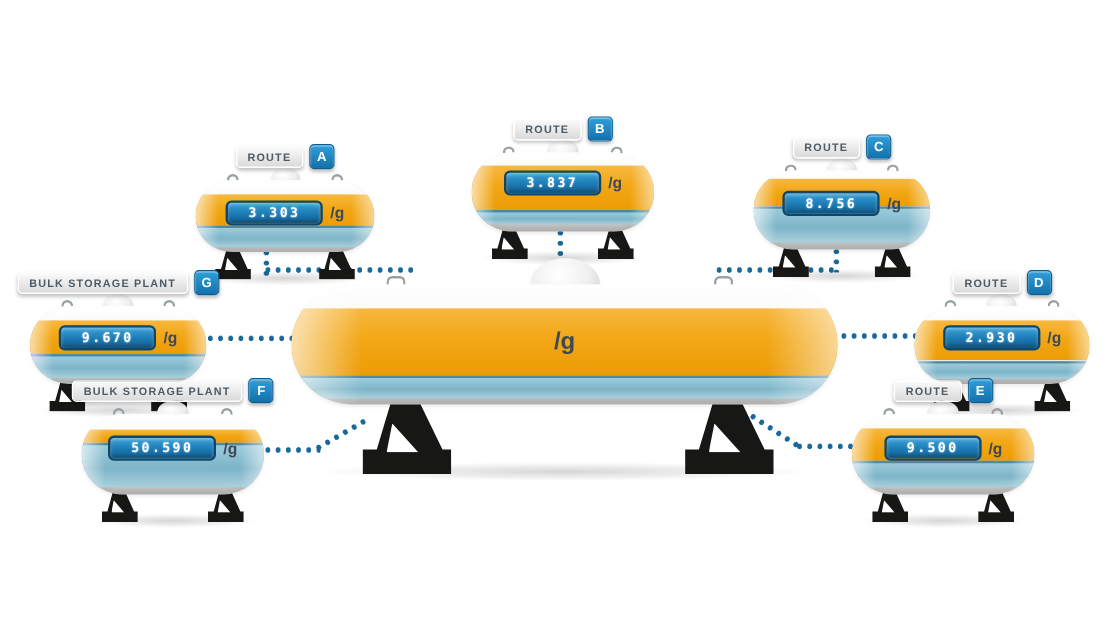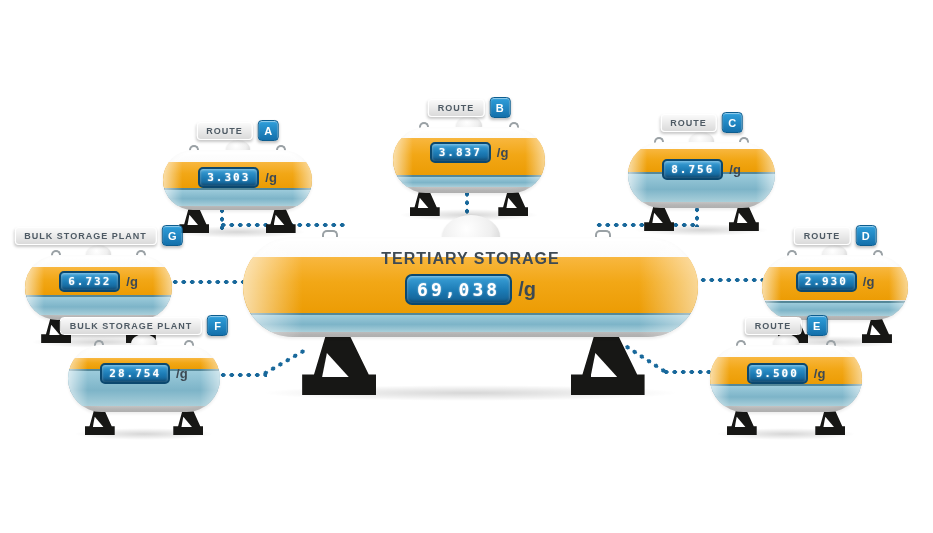--- a/index.html
+++ b/index.html
@@ -44,21 +44,21 @@
   .badge-label{background:linear-gradient(180deg,#fafafa,#dadada);border:1px solid #ffffff;
          border-radius:4px;padding:3px 9px;font-size:9px;font-weight:bold;letter-spacing:1px;
          color:#4e5a64;box-shadow:0 2px 3px rgba(0,0,0,.22);}
   .badge-letter{width:19px;height:19px;border-radius:4px;display:flex;align-items:center;justify-content:center;
          background:linear-gradient(180deg,#2f9fdb,#1470ab);border:1px solid #0d5d8f;color:#fff;
          font-weight:bold;font-size:11px;box-shadow:0 2px 3px rgba(0,0,0,.25),inset 0 1px 1px rgba(255,255,255,.5);}
 
   
   .value-row{position:absolute;left:0;right:0;display:flex;align-items:center;justify-content:center;gap:6px;z-index:4;}
   .lcd{background:linear-gradient(180deg,#3ba1d8 0%,#1b7ab4 55%,#135e91 100%);
-       border:2px solid #0b486f;border-radius:5px;padding:2px 7px;color:#fff;
+       border:2px solid #0b486f;border-radius:5px;padding:2px 17px;color:#fff;
        font-family:"DejaVu Sans Mono",monospace;font-weight:bold;font-size:11px;letter-spacing:2px;
        box-shadow:inset 0 1px 3px rgba(255,255,255,.45),inset 0 -2px 3px rgba(0,0,0,.25);
        text-shadow:0 0 2px rgba(255,255,255,.55);}
   .unit{color:#3d4953;font-weight:bold;font-size:13px;}
   .c-title{position:absolute;top:13%;left:0;right:0;text-align:center;z-index:4;
        font-weight:bold;font-size:16px;letter-spacing:1px;color:#3e4a54;}
 </style>
 </head>
 <body>
 
@@ -151,21 +151,21 @@
     <div class="dome" style="width:25px;height:19px;left:calc(50% - 13px);top:-10px;"></div>
     <div class="hook" style="left:16%;top:-7px;"></div>
     <div class="hook" style="right:16%;top:-7px;"></div>
     <div class="leg" style="left:11%;bottom:-23px;"></div>
     <div class="leg" style="right:11%;bottom:-23px;"></div>
     <div class="t-body">
       <div class="band yellow" style="top:18%;height:44%;"></div>
       <div class="band blue" style="top:62%;height:28%;"></div>
       <div class="gloss"></div>
       <div class="value-row" style="top:24%;">
-        <span class="lcd">6.732</span>
+        <span class="lcd">9.670</span>
         <span class="unit">/g</span>
       </div>
     </div>
   </div>
 
   <div class="tank" style="left:762px;top:255px;width:146px;height:65px;">
     <div class="badge">
       <span class="badge-label">ROUTE</span>
       <span class="badge-letter">D</span>
     </div>
@@ -195,21 +195,21 @@
     <div class="dome" style="width:26px;height:20px;left:calc(50% - 13px);top:-11px;"></div>
     <div class="hook" style="left:16%;top:-7px;"></div>
     <div class="hook" style="right:16%;top:-7px;"></div>
     <div class="leg" style="left:11%;bottom:-23px;"></div>
     <div class="leg" style="right:11%;bottom:-23px;"></div>
     <div class="t-body">
       <div class="band yellow" style="top:20%;height:16%;"></div>
       <div class="band blue" style="top:36%;height:52%;"></div>
       <div class="gloss"></div>
       <div class="value-row" style="top:27%;">
-        <span class="lcd">28.754</span>
+        <span class="lcd">50.590</span>
         <span class="unit">/g</span>
       </div>
     </div>
   </div>
 
   <div class="tank" style="left:710px;top:345px;width:152px;height:67px;">
     <div class="badge">
       <span class="badge-label">ROUTE</span>
       <span class="badge-letter">E</span>
     </div>
@@ -234,21 +234,19 @@
     <div class="gshadow" style="bottom:-64px;height:16px;"></div>
     <div class="dome" style="width:58px;height:44px;left:calc(50% - 29px);top:-22px;"></div>
     <div class="hook" style="left:17%;top:-9px;width:20px;height:10px;"></div>
     <div class="hook" style="left:77%;top:-9px;width:20px;height:10px;"></div>
     <div class="leg" style="left:13%;bottom:-58px;width:74px;height:60px;"></div>
     <div class="leg" style="left:72%;bottom:-58px;width:74px;height:60px;"></div>
     <div class="t-body">
       <div class="band yellow" style="top:20%;height:56%;"></div>
       <div class="band blue" style="top:76%;height:17%;"></div>
       <div class="gloss"></div>
-      <div class="c-title">TERTIARY STORAGE</div>
       <div class="value-row" style="top:37%;">
-        <span class="lcd" style="font-size:18px;letter-spacing:3px;padding:3px 10px;border-radius:7px;">69,038</span>
         <span class="unit" style="font-size:20px;">/g</span>
       </div>
     </div>
   </div>
 
 </div>
 
 </body></html>

